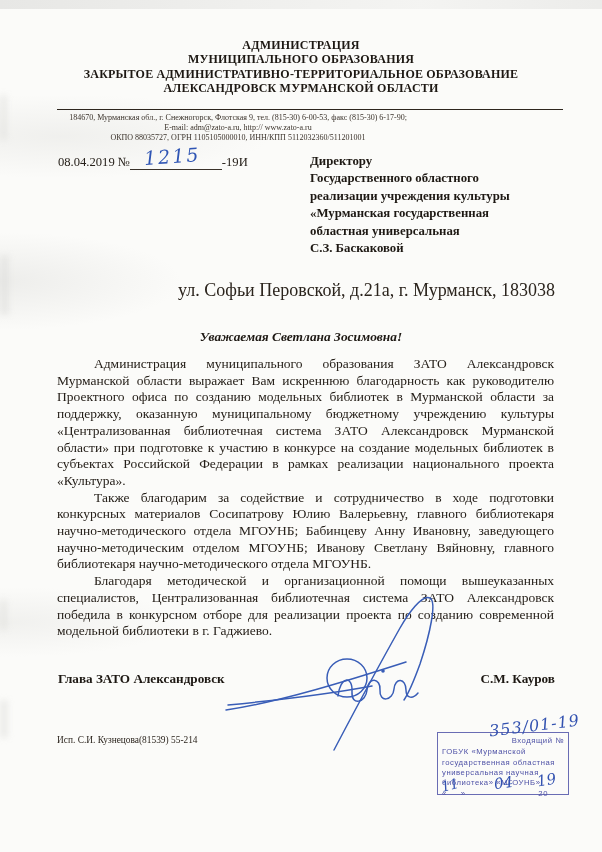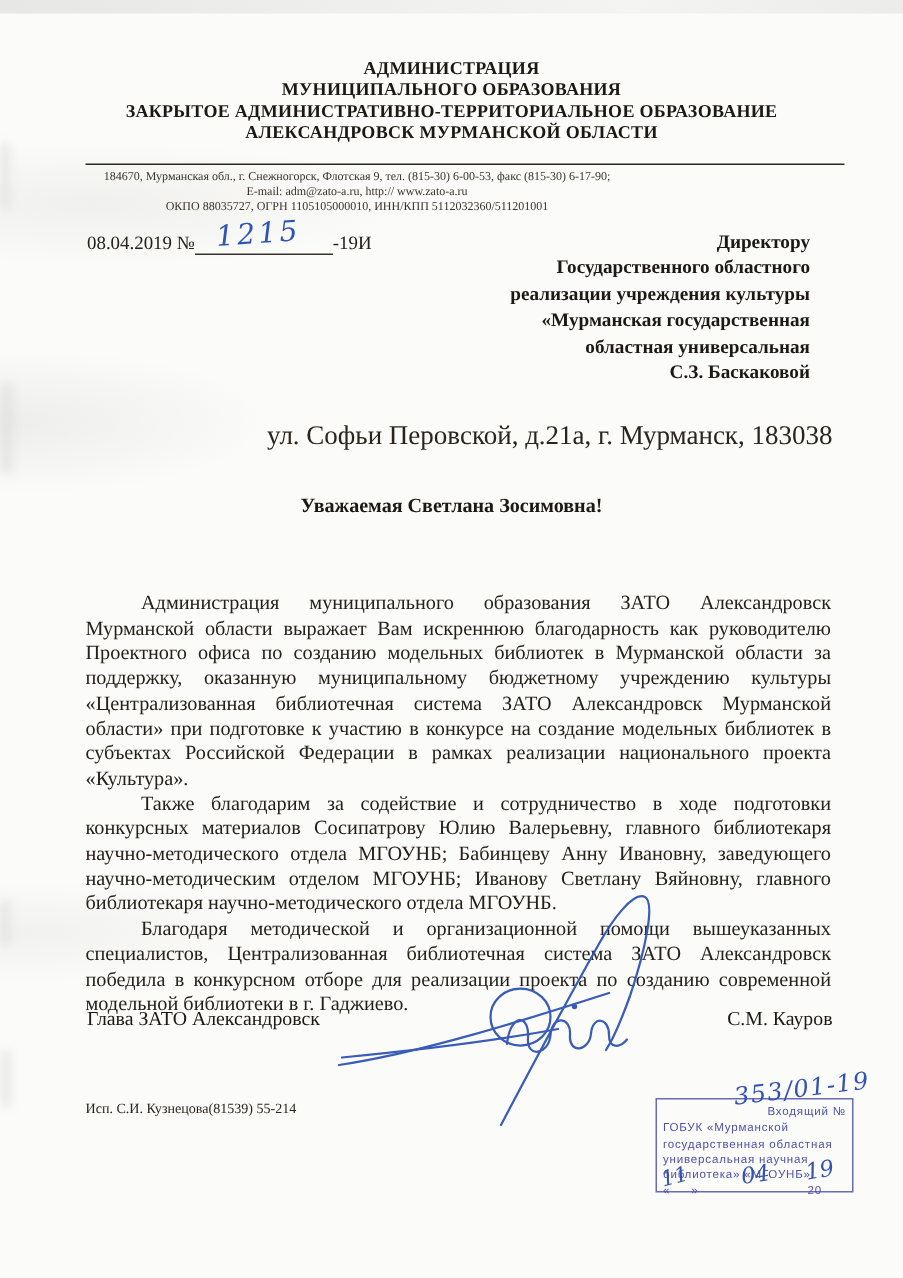--- a/index.html
+++ b/index.html
@@ -24,33 +24,33 @@
     font-weight:bold;font-size:12px;line-height:14.4px;letter-spacing:.2px;color:#1d1813;}
   .rule{position:absolute;top:109px;left:57px;width:506px;border-top:1.6px solid #2e261e;}
   .contacts{position:absolute;top:113px;left:0;width:476px;text-align:center;
     font-size:8px;line-height:10.2px;color:#3a322a;}
 
   .ref{position:absolute;top:155px;left:58px;font-size:12.6px;white-space:nowrap;}
   .ref .uline{display:inline-block;width:92px;border-bottom:1px solid #3a322a;position:relative;height:14px;vertical-align:bottom;}
   .hw{font-style:italic;color:#2f55b4;font-family:"DejaVu Serif", serif;}
   .ref .hw-num{position:absolute;left:14px;top:-10px;font-size:19px;letter-spacing:2px;transform:rotate(-4deg);}
 
-  .recipient{position:absolute;top:153px;left:310px;width:230px;text-align:right;
+  .recipient{position:absolute;top:153px;left:310px;width:230px;text-align:left;
     font-weight:bold;font-size:12.8px;line-height:17.4px;color:#1d1813;}
   .rec-addr{position:absolute;top:280px;left:0;right:47px;text-align:right;font-size:18px;color:#2b241d;}
 
   .salutation{position:absolute;top:329px;left:0;width:602px;text-align:center;
-    font-weight:bold;font-size:13.4px;color:#1d1813;}
+    font-weight:bold;font-size:13.4px;color:#1d1813;font-style:italic;}
 
   .body-text{position:absolute;top:356px;left:57px;width:497px;
-    font-size:13.5px;line-height:16.7px;text-align:justify;margin-top:38px;}
+    font-size:13.5px;line-height:16.7px;text-align:justify;}
   .body-text p{margin:0;text-indent:37px;}
 
   .sig-row{position:absolute;top:671px;left:58px;right:47px;display:flex;
-    justify-content:space-between;font-weight:normal;font-size:13.2px;color:#1d1813;}
+    justify-content:space-between;font-weight:bold;font-size:13.2px;color:#1d1813;}
   .sig-svg{position:absolute;left:210px;top:592px;width:260px;height:170px;}
 
   .executor{position:absolute;top:735px;left:57px;font-size:9.4px;color:#2b241d;}
 
   .stamp{position:absolute;top:732px;left:437px;width:122px;height:56px;
     border:1.6px solid rgba(79,82,168,.85);padding:3px 4px 2px 4px;
     color:#4e51a6;font-family:"Liberation Sans", sans-serif;
     font-size:7.7px;line-height:10.3px;letter-spacing:.55px;white-space:nowrap;}
   .stamp .row1{display:flex;align-items:flex-end;flex-direction:column;}
   .stamp .num-line{flex:1;border-bottom:.8px solid rgba(79,82,168,.75);margin-left:3px;height:8px;}

